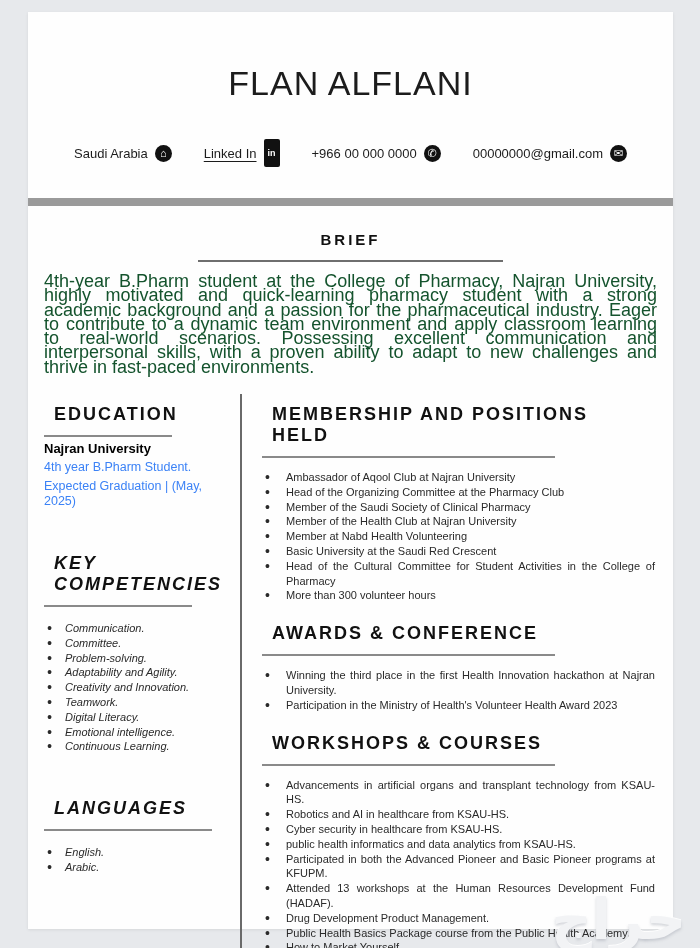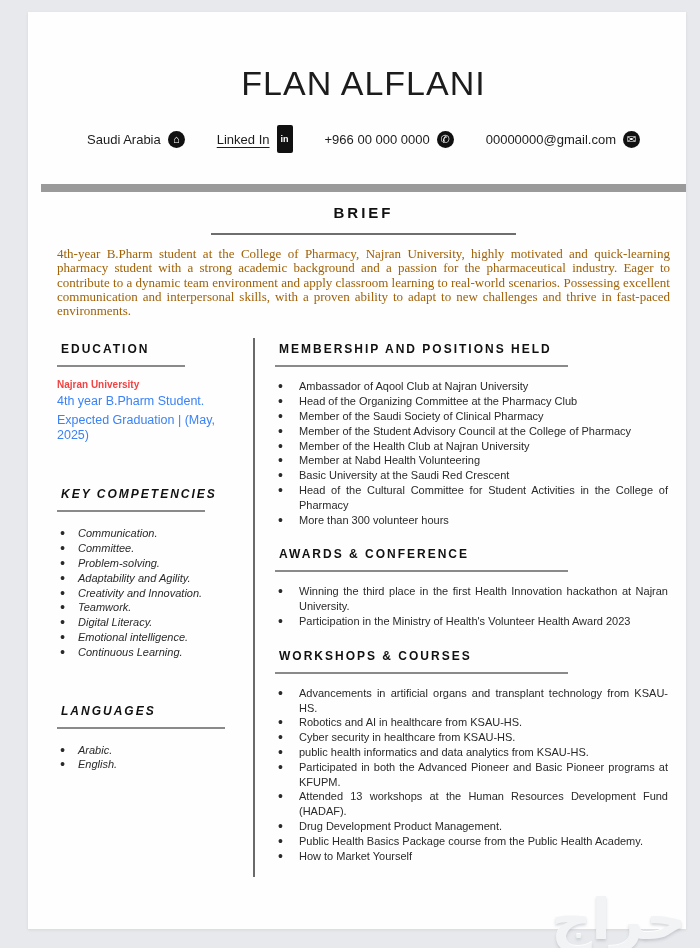--- a/index.html
+++ b/index.html
@@ -9,33 +9,32 @@
     font-family:"Liberation Sans","DejaVu Sans",sans-serif;
     color:#222;
     position:relative;
     overflow:hidden;
   }
   .page{
     position:absolute;left:28px;top:12px;
     width:645px;height:917px;
     background:#fefefe;
     box-shadow:0 1px 3px rgba(0,0,0,0.08);
-    padding-left:13px;
   }
   
   .name{
     margin-top:52px;
     text-align:center;
     font-size:34px;
     letter-spacing:1px;
     color:#1c1c1c;
     font-weight:400;
   }
   .contact-row{
-    margin-top:22px;
+    margin-top:36px;
     display:flex;
     justify-content:center;
     align-items:center;
     gap:32px;
     font-size:13px;
     color:#1c1c1c;
   }
   .contact-item{display:flex;align-items:center;gap:7px;white-space:nowrap;}
   .contact-item .lbl{line-height:1;}
   .contact-item .lbl.link{text-decoration:underline;text-underline-offset:3px;}
@@ -52,54 +51,54 @@
     font-size:9px;font-weight:bold;line-height:1;
   }
   .gray-bar{
     margin-top:31px;
     height:8px;width:100%;
     background:#9a9a9a;
   }
   
   .brief{padding:0 16px;}
   .brief-title{
-    margin-top:12px;
+    margin-top:25px;
     text-align:center;
     font-size:15px;font-weight:bold;
     letter-spacing:3px;color:#111;
   }
   .brief-rule{
     width:305px;height:0;margin:12px auto 0;
     border-bottom:2px solid #6e6e6e;
   }
   .brief-text{
     margin-top:12px;
-    font-size:13px;line-height:14.3px;
-    text-align:justify;color:#a16207;font-family:Liberation Serif, serif;
+    font-size:18px;line-height:14.3px;
+    text-align:justify;color:#14532d;
   }
   
   .columns{display:flex;margin-top:20px;}
   .col-left{
     width:212px;flex:0 0 212px;
     padding:0 14px 0 16px;box-sizing:border-box;
   }
   .col-right{
     flex:1;
     border-left:2px solid #6a6a6a;
     padding:0 18px 14px 20px;
   }
   .sec-title{
-    font-size:12px;font-weight:bold;
+    font-size:18px;font-weight:bold;
     letter-spacing:2px;color:#111;
-    margin:4px;
+    margin:10px;
   }
   .sec-rule{height:0;border-bottom:2px solid #8a8a8a;margin-top:9px;}
   .edu-school{
-    margin-top:12px;font-weight:bold;
-    font-size:10px;color:#ef4444;
+    margin-top:4px;font-weight:bold;
+    font-size:13px;color:#000000;
   }
   .edu-line{font-size:12.5px;margin-top:4px;color:#3b82f6;line-height:15px;}
   ul.blist{
     list-style:none;margin:14px 0 0;padding:0;
     font-size:11px;color:#2a2a2a;
   }
   ul.blist li{
     position:relative;
     padding-left:21px;
     line-height:14.8px;
@@ -183,37 +182,36 @@
             <li>Digital Literacy.</li>
             <li>Emotional intelligence.</li>
             <li>Continuous Learning.</li>
           </ul>
       </div>
 
       <div class="gap-lg">
         <h2 class="sec-title">LANGUAGES</h2>
         <div class="sec-rule" style="width:168px"></div>
         <ul class="blist">
+            <li>English.</li>
             <li>Arabic.</li>
-            <li>English.</li>
           </ul>
       </div>
 
     </div>
 
     <div class="col-right">
 
       <div>
         <h2 class="sec-title">MEMBERSHIP AND POSITIONS HELD</h2>
         <div class="sec-rule" style="width:293px"></div>
         <ul class="blist">
             <li>Ambassador of Aqool Club at Najran University</li>
             <li>Head of the Organizing Committee at the Pharmacy Club</li>
             <li>Member of the Saudi Society of Clinical Pharmacy</li>
-            <li>Member of the Student Advisory Council at the College of Pharmacy</li>
             <li>Member of the Health Club at Najran University</li>
             <li>Member at Nabd Health Volunteering</li>
             <li>Basic University at the Saudi Red Crescent</li>
             <li>Head of the Cultural Committee for Student Activities in the College of Pharmacy</li>
             <li>More than 300 volunteer hours</li>
           </ul>
       </div>
 
       <div class="gap-md">
         <h2 class="sec-title">AWARDS &amp; CONFERENCE</h2>

